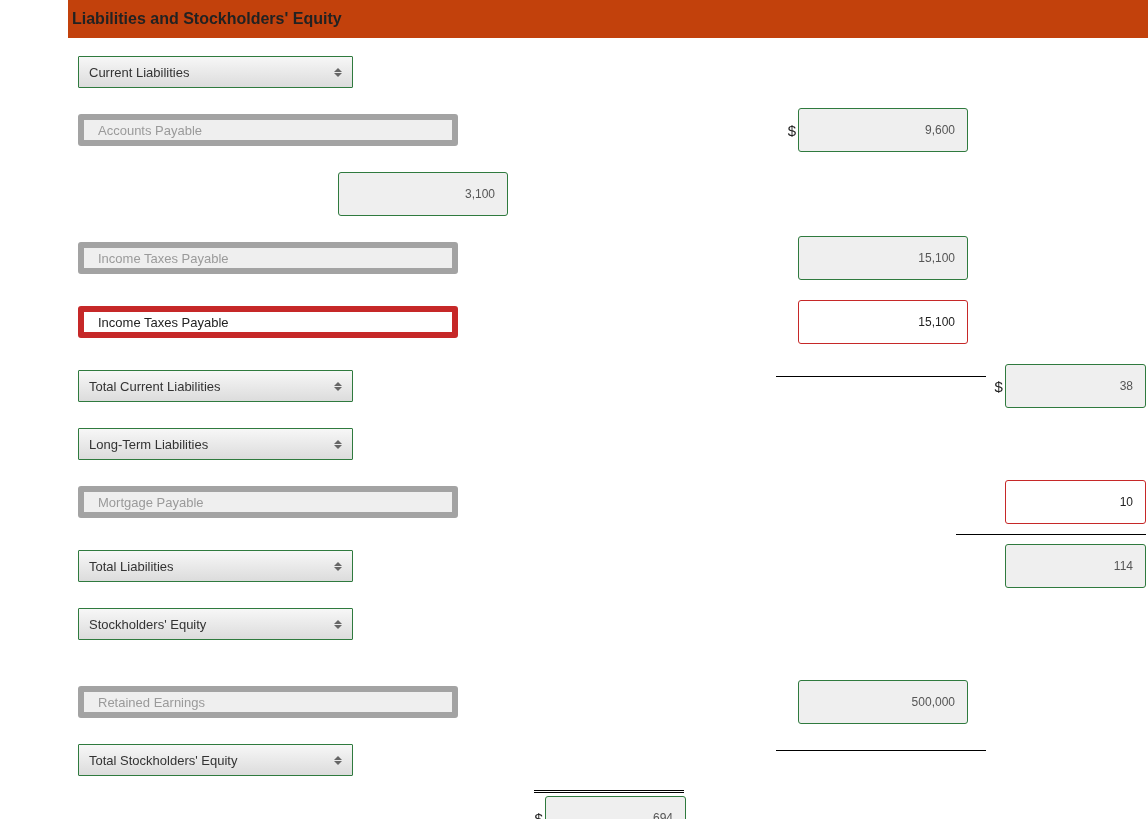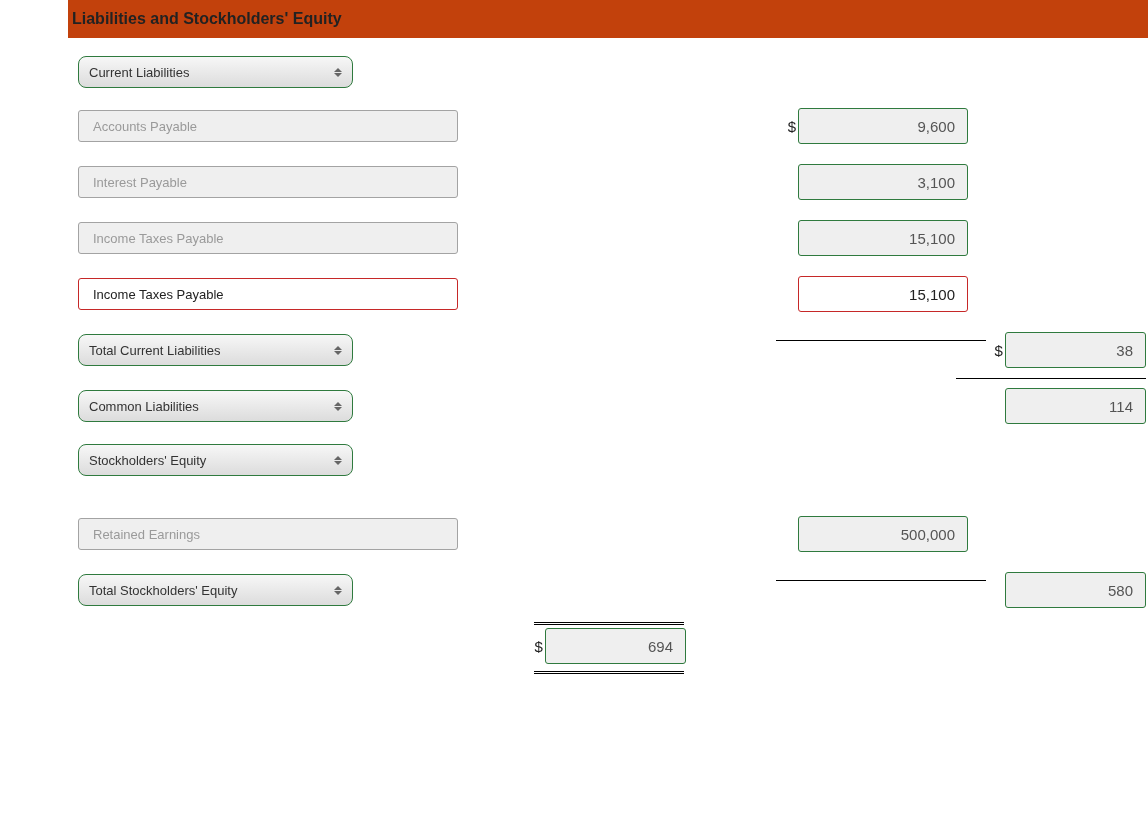--- a/index.html
+++ b/index.html
@@ -39,21 +39,21 @@
   .slot-val1 { width: 190px; flex: 0 0 190px; display:flex; align-items:center; }
   .slot-gap1 { width: 18px;  flex: 0 0 18px; }
   .slot-val2 { width: 160px; flex: 0 0 160px; display:flex; align-items:center; }
 
   
   .dropdown {
     position: relative;
     width: 275px;
     height: 32px;
     border: 1px solid #2f7a3e;
-    border-radius: 8px;
+    border-radius: 1px;
     background: linear-gradient(#f7f7f7, #dcdcdc);
     display: flex;
     align-items: center;
     padding: 0 18px 0 10px;
     font-size: 13px;
     color: #333;
     font-weight: 500;
     cursor: pointer;
   }
   .dropdown.wide { width: 358px; }
@@ -76,47 +76,47 @@
     border-left: 4px solid transparent;
     border-right: 4px solid transparent;
   }
   .dropdown .caret::before { border-bottom: 4px solid #666; }
   .dropdown .caret::after  { border-top: 4px solid #666; }
 
   
   .field {
     width: 380px;
     height: 32px;
-    border: 1px solid #a3a3a3;
+    border: 6px solid #a3a3a3;
     border-radius: 3px;
     background: #efefef;
     display: flex;
     align-items: center;
     padding: 0 14px;
     font-size: 13px;
     color: #9a9a9a;
   }
   .field.active {
     background: #fff;
     border-color: #c62828;
     color: #222;
   }
 
   
   .valbox {
     width: 170px;
-    height: 36px;
+    height: 44px;
     border: 1px solid #2f7a3e;
     border-radius: 3px;
     background: #efefef;
     display: flex;
     align-items: center;
     justify-content: flex-end;
     padding: 0 12px;
-    font-size: 15px;
+    font-size: 12px;
     color: #555;
   }
   .valbox.active {
     background: #fff;
     border-color: #c62828;
     color: #222;
   }
   .valbox.right-col { width: 150px; }
 
   .dollar {
@@ -174,25 +174,20 @@
     <div class="slot-mid"></div>
     <div class="slot-val1">
       <span class="dollar">$</span>
       <div class="valbox">
         <span>9,600</span>
       </div>
     </div>
   </div>
 
   <div class="row">
-    <div class="slot-label indent2">
-      <div class="field">
-        <span>Interest Payable</span>
-      </div>
-    </div>
     <div class="slot-mid"></div>
     <div class="slot-val1">
       <span class="dollar"></span>
       <div class="valbox">
         <span>3,100</span>
       </div>
     </div>
   </div>
 
   <div class="row">
@@ -238,26 +233,50 @@
     </div>
     <div class="slot-gap1"></div>
     <div class="slot-val2">
       <span class="dollar">$</span>
       <div class="valbox right-col">
         <span>38</span>
       </div>
     </div>
   </div>
 
-
-
-  <div class="row">
-    <div class="slot-label indent1">
-      <div class="dropdown">
-        <span>Common Liabilities</span>
+  <div class="row">
+    <div class="slot-label indent1">
+      <div class="dropdown">
+        <span>Long-Term Liabilities</span>
+        <span class="caret"></span>
+      </div>
+    </div>
+  </div>
+
+  <div class="row">
+    <div class="slot-label indent2">
+      <div class="field">
+        <span>Mortgage Payable</span>
+      </div>
+    </div>
+    <div class="slot-mid"></div>
+    <div class="slot-val1"></div>
+    <div class="slot-gap1"></div>
+    <div class="slot-val2">
+      <span class="dollar"></span>
+      <div class="valbox right-col active">
+        <span>10</span>
+      </div>
+    </div>
+  </div>
+
+  <div class="row">
+    <div class="slot-label indent1">
+      <div class="dropdown">
+        <span>Total Liabilities</span>
         <span class="caret"></span>
       </div>
     </div>
     <div class="slot-mid"></div>
     <div class="slot-val1"></div>
     <div class="slot-gap1"></div>
     <div class="slot-val2" style="position:relative;">
       <div class="underline-single" style="left:-30px; width:190px;"></div>
       <span class="dollar"></span>
       <div class="valbox right-col">
@@ -299,26 +318,20 @@
       <div class="dropdown">
         <span>Total Stockholders' Equity</span>
         <span class="caret"></span>
       </div>
     </div>
     <div class="slot-mid"></div>
     <div class="slot-val1" style="position:relative;">
       <div class="underline-single" style="left:-2px;"></div>
     </div>
     <div class="slot-gap1"></div>
-    <div class="slot-val2">
-      <span class="dollar"></span>
-      <div class="valbox right-col">
-        <span>580</span>
-      </div>
-    </div>
   </div>
 
   <div class="row">
     <div class="slot-mid"></div>
     <div class="slot-val1"></div>
     <div class="slot-gap1"></div>
     <div class="slot-val2" style="position:relative;">
       <div class="top-double"></div>
       <span class="dollar">$</span>
       <div class="valbox right-col">

